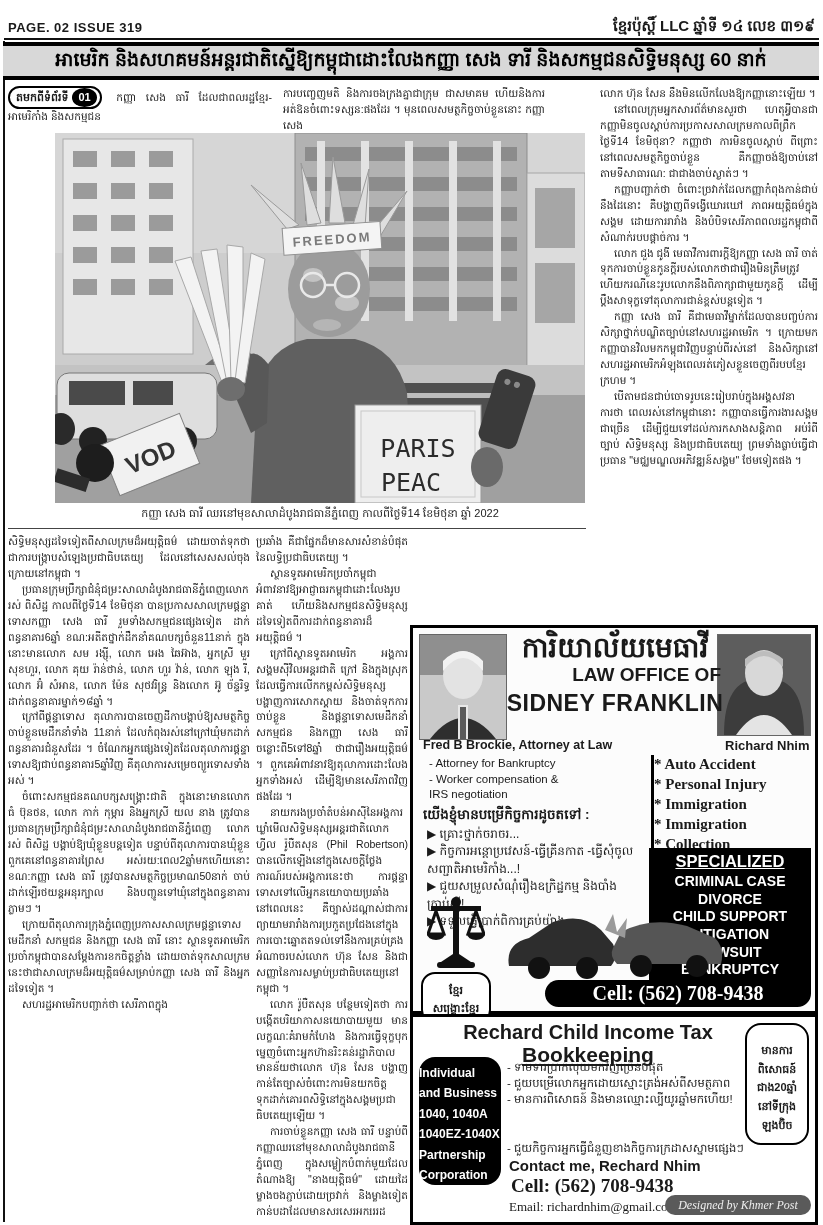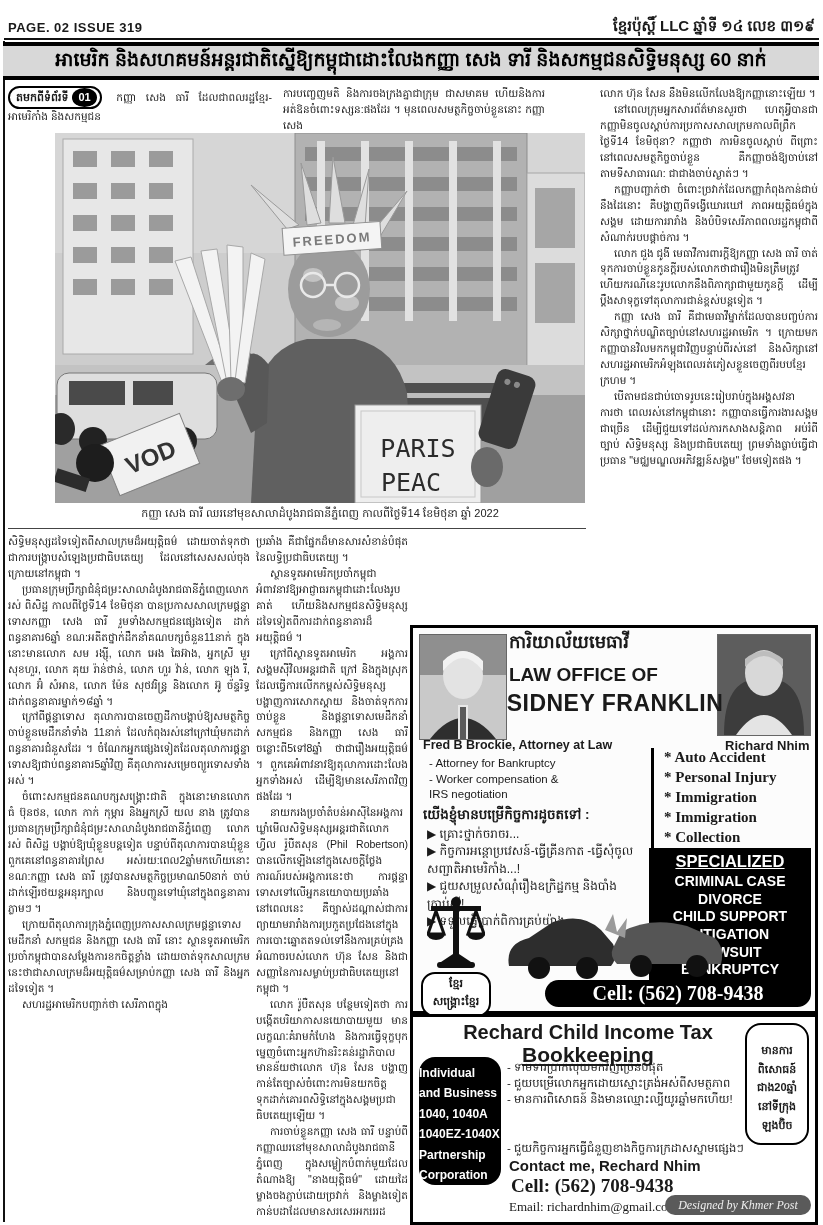--- a/index.html
+++ b/index.html
@@ -23,37 +23,37 @@
   .kh p{margin:0;text-indent:14px;}
   .kh p:first-child{text-indent:0;}
   .badge{display:inline-flex;align-items:center;border:2px solid #000;border-radius:14px;
          padding:0 3px 0 6px;font-weight:bold;font-size:11px;margin-right:5px;background:#fff;}
   .badge .num{background:#000;color:#fff;border-radius:50%;font-weight:bold;font-size:11px;
          padding:1px 6px;margin-left:4px;}
   .caption{font-size:11px;color:#222;text-align:center;}
   .cap-rule{top:528px;left:8px;width:578px;height:1px;background:#444;}
   
   .law-ad{top:625px;left:410px;width:402px;height:383px;border:3px solid #000;background:#fcfcfc;}
-  .law-title-kh{top:2px;left:96px;width:212px;text-align:left;font-weight:bold;font-size:18px;}
-  .law-title-1{top:36px;left:96px;width:212px;text-align:left;font-weight:bold;font-size:19px;}
+  .law-title-kh{top:2px;left:96px;width:212px;text-align:center;font-weight:bold;font-size:28px;}
+  .law-title-1{top:36px;left:96px;width:212px;text-align:right;font-weight:bold;font-size:19px;}
   .law-title-2{top:62px;left:88px;width:228px;text-align:center;font-weight:bold;font-size:23px;letter-spacing:.5px;}
   .photo-frame{border:1px solid #666;background:#cfcfcf;}
   .att-name{font-weight:bold;font-size:12.5px;}
   .plain-list div{margin:0;}
   .fred-lines{top:128px;left:16px;width:210px;font-size:11.5px;line-height:1.35;}
-  .svc-list{top:120px;left:238px;width:158px;border-left:3px solid #000;padding-left:10px;
+  .svc-list{top:127px;left:238px;width:158px;border-left:3px solid #000;
             font-family:"Liberation Serif",serif;font-weight:bold;font-size:15px;line-height:1.33;}
   .kh-head{top:178px;left:10px;width:220px;font-weight:bold;font-size:13.5px;}
   .kh-bullets{top:198px;left:14px;width:212px;font-size:12px;line-height:1.45;}
   .specialized{top:220px;left:236px;width:162px;height:142px;background:#000;color:#fff;
                text-align:center;padding-top:4px;}
   .specialized .sp-title{font-weight:bold;font-size:16.5px;text-decoration:underline;margin-bottom:2px;}
   .specialized div.sp-item{font-weight:bold;font-size:14px;line-height:1.26;}
   .motto{top:344px;left:8px;width:66px;height:40px;border:2px solid #000;border-radius:14px;
-         text-align:center;font-weight:bold;font-size:11px;line-height:1.6;padding-top:1px;background:#fff;}
+         text-align:center;font-weight:bold;font-size:11px;line-height:1.6;padding-top:8px;background:#fff;}
   .cell-pill{top:352px;left:132px;width:266px;height:27px;background:#000;color:#fff;border-radius:16px;
              display:flex;align-items:center;justify-content:center;font-weight:bold;font-size:20px;
              font-family:"Liberation Serif",serif;}
   
   .tax-ad{top:1014px;left:410px;width:402px;height:205px;border:3px solid #000;background:#fff;}
   .tax-title{top:4px;left:20px;width:310px;text-align:center;font-weight:bold;font-size:20px;}
   .tax-sub{top:26px;left:20px;width:310px;text-align:center;font-weight:bold;font-size:21px;text-decoration:underline;}
   .tax-badge{top:6px;left:332px;width:60px;height:102px;border:2px solid #000;border-radius:16px;
              text-align:center;font-weight:bold;font-size:11px;line-height:1.7;padding-top:16px;background:#fff;}
   .tax-box{top:40px;left:6px;width:82px;height:122px;background:#000;color:#fff;border-radius:16px;

